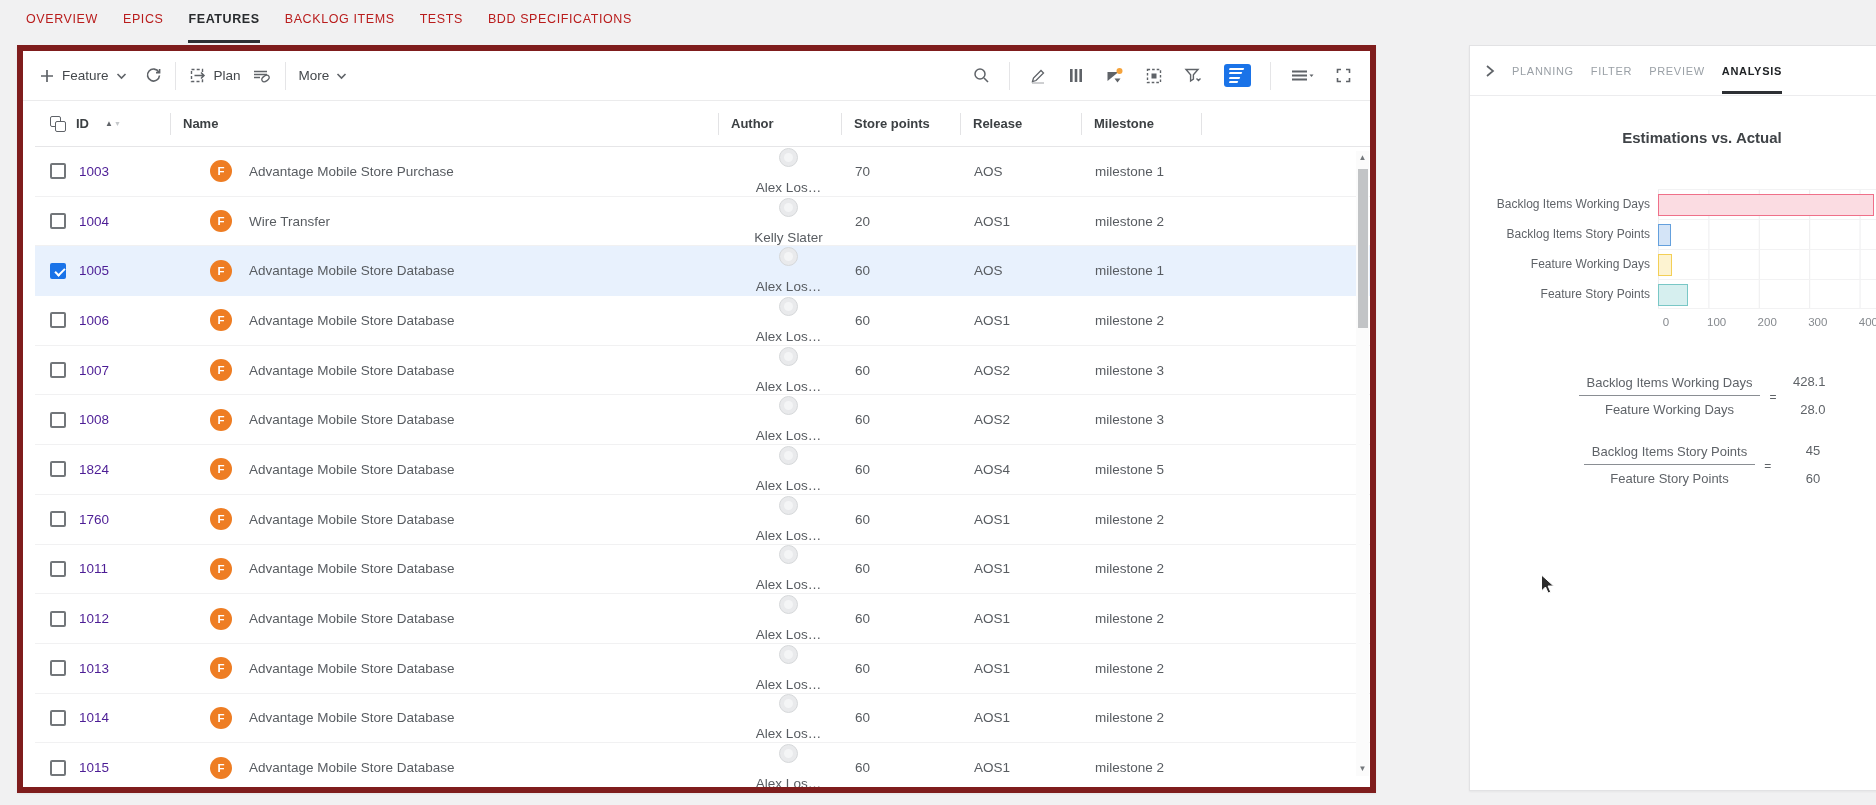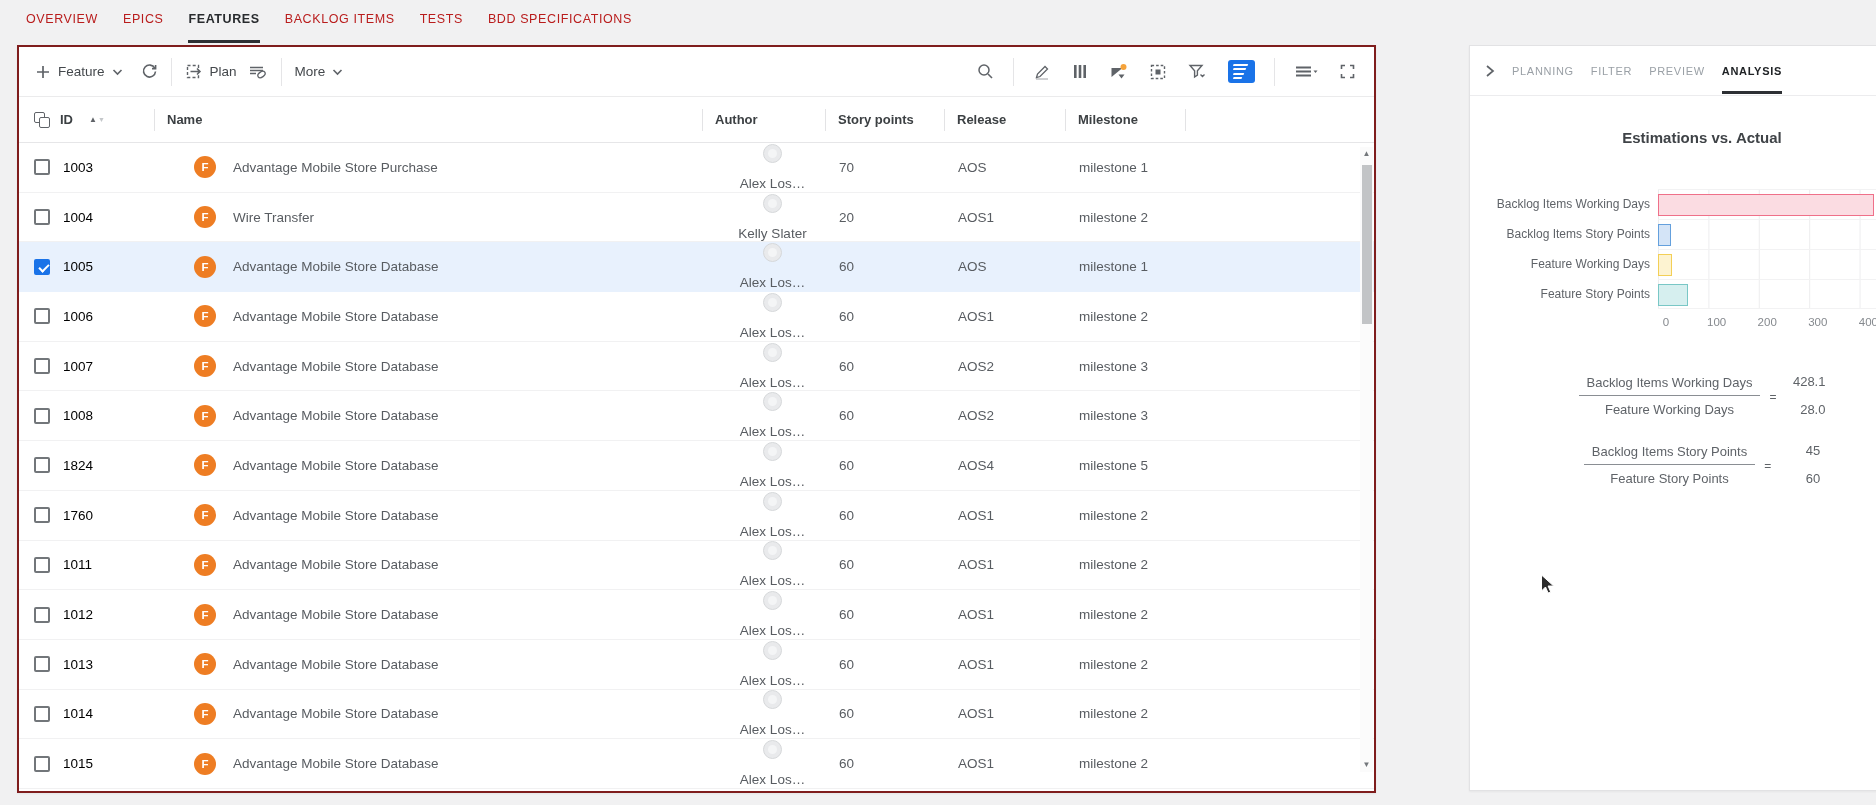--- a/index.html
+++ b/index.html
@@ -13,37 +13,37 @@
   }
   svg { display:block; }
 
   
   .topnav { position:absolute; left:0; top:0; right:0; height:45px; display:flex; gap:25px; padding:12px 0 0 26px; }
   .nav-tab { font-size:12.5px; letter-spacing:.6px; color:#b91c1c; position:relative; padding-bottom:13px; cursor:default; white-space:nowrap; }
   .nav-tab.active { color:#282b2e; font-weight:bold; }
   .nav-tab.active::after { content:""; position:absolute; left:0; right:0; bottom:2px; height:3px; background:#2d3034; }
 
   
-  .card-left  { position:absolute; left:17px;  top:45px; width:1359px; height:748px; background:#fff; border:2px solid #7f1d1d; box-shadow:0 1px 2px rgba(0,0,0,.05); overflow:hidden; }
+  .card-left  { position:absolute; left:17px;  top:45px; width:1359px; height:748px; background:#fff; border:6px solid #7f1d1d; box-shadow:0 1px 2px rgba(0,0,0,.05); overflow:hidden; }
   .card-right { position:absolute; left:1469px; top:45px; width:466px;  height:746px; background:#fff; border:1px solid #e2e2e4; box-shadow:0 1px 2px rgba(0,0,0,.05); overflow:hidden; }
 
   
   .toolbar { height:50px; border-bottom:1px solid #ebebec; display:flex; align-items:center; padding:0 18px 0 16px; color:#4c5054; }
   .tbtn { display:inline-flex; align-items:center; gap:7px; font-size:13.5px; color:#44484c; cursor:pointer; }
   .ticon { color:#5f6368; }
   .vdiv { width:1px; height:28px; background:#e5e5e7; margin:0 13px; }
   .tb-right { margin-left:auto; display:flex; align-items:center; gap:21px; }
   .tb-right .ticon { cursor:pointer; }
   .icon-active { width:27px; height:23px; background:#1a73e8; border-radius:3px; display:flex; flex-direction:column; justify-content:center; gap:2px; padding-left:5px; cursor:pointer; }
   .icon-active i { display:block; height:2.4px; background:#fff; border-radius:1px; transform:skewX(-18deg); }
   .icon-active i:nth-child(1){width:15px;} .icon-active i:nth-child(2){width:13px;} .icon-active i:nth-child(3){width:11px;} .icon-active i:nth-child(4){width:9px;}
   .odot { fill:#f5a33b; }
 
   
-  .grid-cols { display:grid; grid-template-columns:135px 548px 123px 119px 121px 120px 1fr; }
+  .grid-cols { display:grid; grid-template-columns:135px 548px 123px 119px 121px 120px 1fr;margin-left:12px; }
   .thead { height:46px; align-items:center; border-bottom:1px solid #e6e6e8; font-weight:bold; font-size:13px; color:#3c4043; }
   .th { padding-left:12px; height:22px; line-height:22px; border-left:1px solid #e3e3e5; white-space:nowrap; }
   .th.first { border-left:none; display:flex; align-items:center; gap:10px; padding-left:15px; }
   .th.empty { padding:0; }
   .sortwrap { display:inline-flex; align-items:flex-end; gap:1px; margin-left:6px; }
   .sort-up { font-size:8px; color:#5f6368; line-height:1; }
   .sort-down { font-size:7px; color:#c4c7ca; line-height:1.1; }
   .selall { position:relative; width:16px; height:16px; }
   .selall i { position:absolute; width:11px; height:11px; border:1.5px solid #5f6368; border-radius:2px; }
   .selall i.back { left:0; top:0; }
@@ -52,21 +52,21 @@
   .trow { height:49.7px; align-items:center; border-bottom:1px solid #f1f1f2; font-size:13.5px; color:#585c61; }
   .trow.selected { background:#e8f1fd; border-bottom-color:#e8f1fd; }
   .td { white-space:nowrap; overflow:hidden; }
   .td-id { display:flex; align-items:center; gap:13px; padding-left:15px; }
   .td-name { display:flex; align-items:center; gap:17px; padding-left:40px; }
   .td-author { display:flex; align-items:center; gap:13px; padding-left:18px;flex-direction:column; }
   .td-pts, .td-rel, .td-mil { padding-left:14px; }
   .cb { width:16px; height:16px; border:2px solid #72767a; border-radius:2px; background:#fff; flex:none; position:relative; cursor:pointer; }
   .cb.checked { background:#1a73e8; border-color:#1a73e8; }
   .cb.checked::after { content:""; position:absolute; left:2.5px; top:3px; width:8px; height:4px; border-left:2px solid #fff; border-bottom:2px solid #fff; transform:rotate(-45deg); }
-  .idlink { color:#000000; cursor:pointer; }
+  .idlink { color:#4c1d95; cursor:pointer; }
   .fbadge { width:22px; height:22px; border-radius:50%; background:#ee7d23; color:#fff; font-weight:bold; font-size:11.5px; display:flex; align-items:center; justify-content:center; flex:none; }
   .avatar { width:19px; height:19px; border-radius:50%; background:#e9eaec; border:1px solid #d6d8da; flex:none; position:relative; }
   .avatar::after { content:""; position:absolute; left:4px; top:4px; width:9px; height:9px; border-radius:50%; background:#f4f5f6; }
 
   
   .statusbar { position:absolute; left:0; right:0; bottom:1px; height:21px; background:#e1e1e2; display:flex; align-items:center; font-size:13px; color:#3e4246; padding-left:28px; }
   .sb-link { position:absolute; right:9px; color:#467be6; cursor:pointer; }
 
   
   .vscroll { position:absolute; right:1px; top:100px; width:13px; height:625px; background:#fbfbfb; }
@@ -237,21 +237,21 @@
           <i class="front"></i>
         </span>
       <span>ID</span>
       <span class="sortwrap">
         <span class="sort-up">▲</span>
         <span class="sort-down">▼</span>
       </span>
     </div>
     <div class="th"><span>Name</span></div>
     <div class="th"><span>Author</span></div>
-    <div class="th"><span>Story points</span></div>
+    <div class="th"><span>Store points</span></div>
     <div class="th"><span>Release</span></div>
     <div class="th"><span>Milestone</span></div>
     <div class="th empty"></div>
   </div>
 
   <div id="tbody">
       <div class="trow grid-cols">
         <div class="td td-id">
           <span class="cb"></span>
           <span class="idlink">1003</span>

